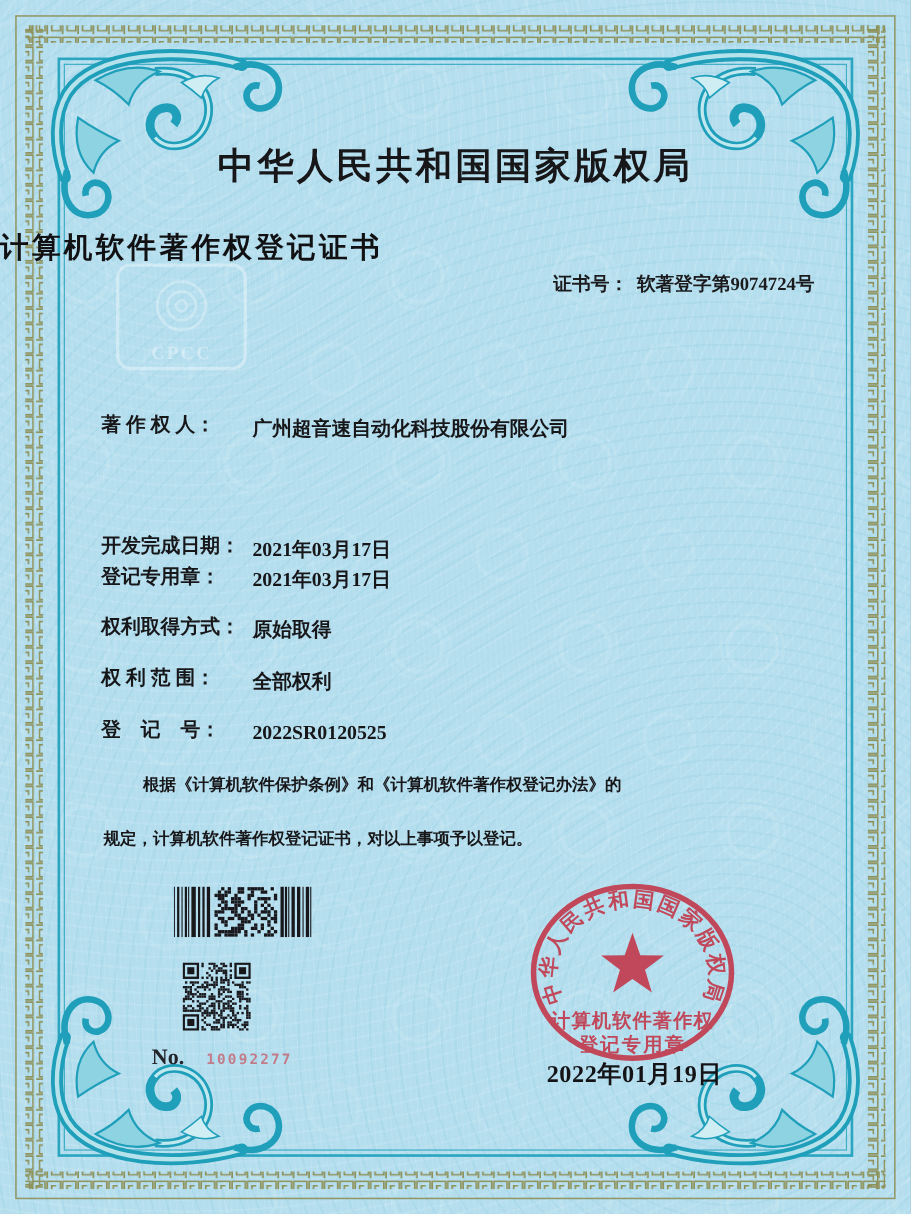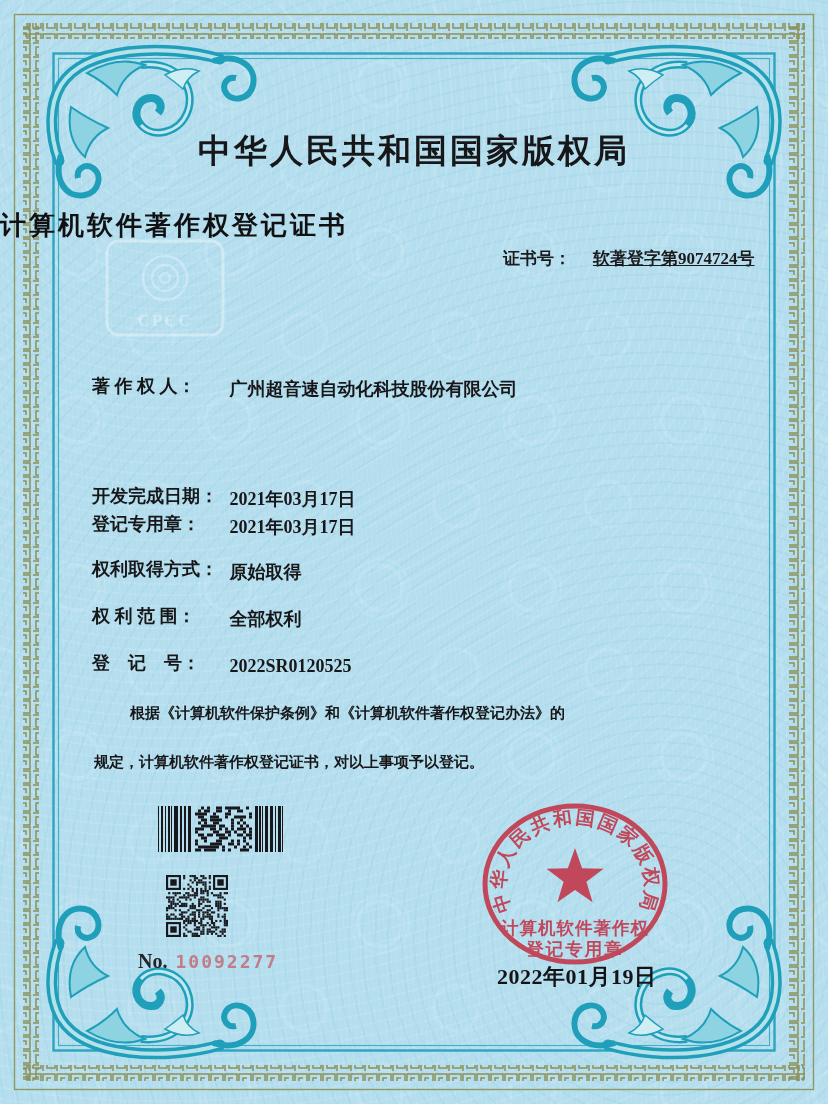--- a/index.html
+++ b/index.html
@@ -19,28 +19,28 @@
     background-size:152px 168px, 152px 168px;
     background-position:0 0, 76px 84px;
   }
   .border-svg{position:absolute;left:0;top:0;}
   .abs{position:absolute;}
   .authority{left:0;top:129px;width:100%;text-align:center;
     font-size:33px;font-weight:700;letter-spacing:3px;color:#17171a;}
   .cert-title{left:0;top:184px;width:100%;text-align:left;
     font-size:26px;font-weight:900;letter-spacing:3px;color:#111114;margin-top:24px;}
   .cert-no{left:503px;top:247px;font-size:17px;font-weight:700;color:#1b1b1e;white-space:nowrap;}
-  .cert-no .v{margin-left:22px;text-decoration:underline;}
+  .cert-no .v{margin-left:8px;}
   .field{left:92px;font-size:18px;font-weight:700;color:#17171a;white-space:nowrap;}
   .flabel{display:inline-block;width:133px;}
   .fvalue{display:inline-block;vertical-align:top;line-height:31px;}
   .statement{font-size:15px;font-weight:700;color:#17171a;white-space:nowrap;}
   .serial{left:138px;top:950px;font-size:20px;font-weight:700;color:#23232a;}
   .serial .num{font-family:"DejaVu Sans Mono","Liberation Mono",monospace;
-    color:#c4717f;font-size:18px;letter-spacing:2px;margin-left:8px;font-weight:700;opacity:.9;}
+    color:#c4717f;font-size:13px;letter-spacing:2px;margin-left:20px;font-weight:700;opacity:.9;}
   .issue-date{left:497px;top:962px;font-size:22px;font-weight:700;color:#141417;letter-spacing:.5px;}
   .cpcc{left:104px;top:238px;opacity:.65;}
   .seal-svg{left:475px;top:798px;opacity:.9;}
   .seal-text{fill:#c2384a;font-weight:700;}
 </style>
 </head>
 <body>
 
 <div class="page">
 

